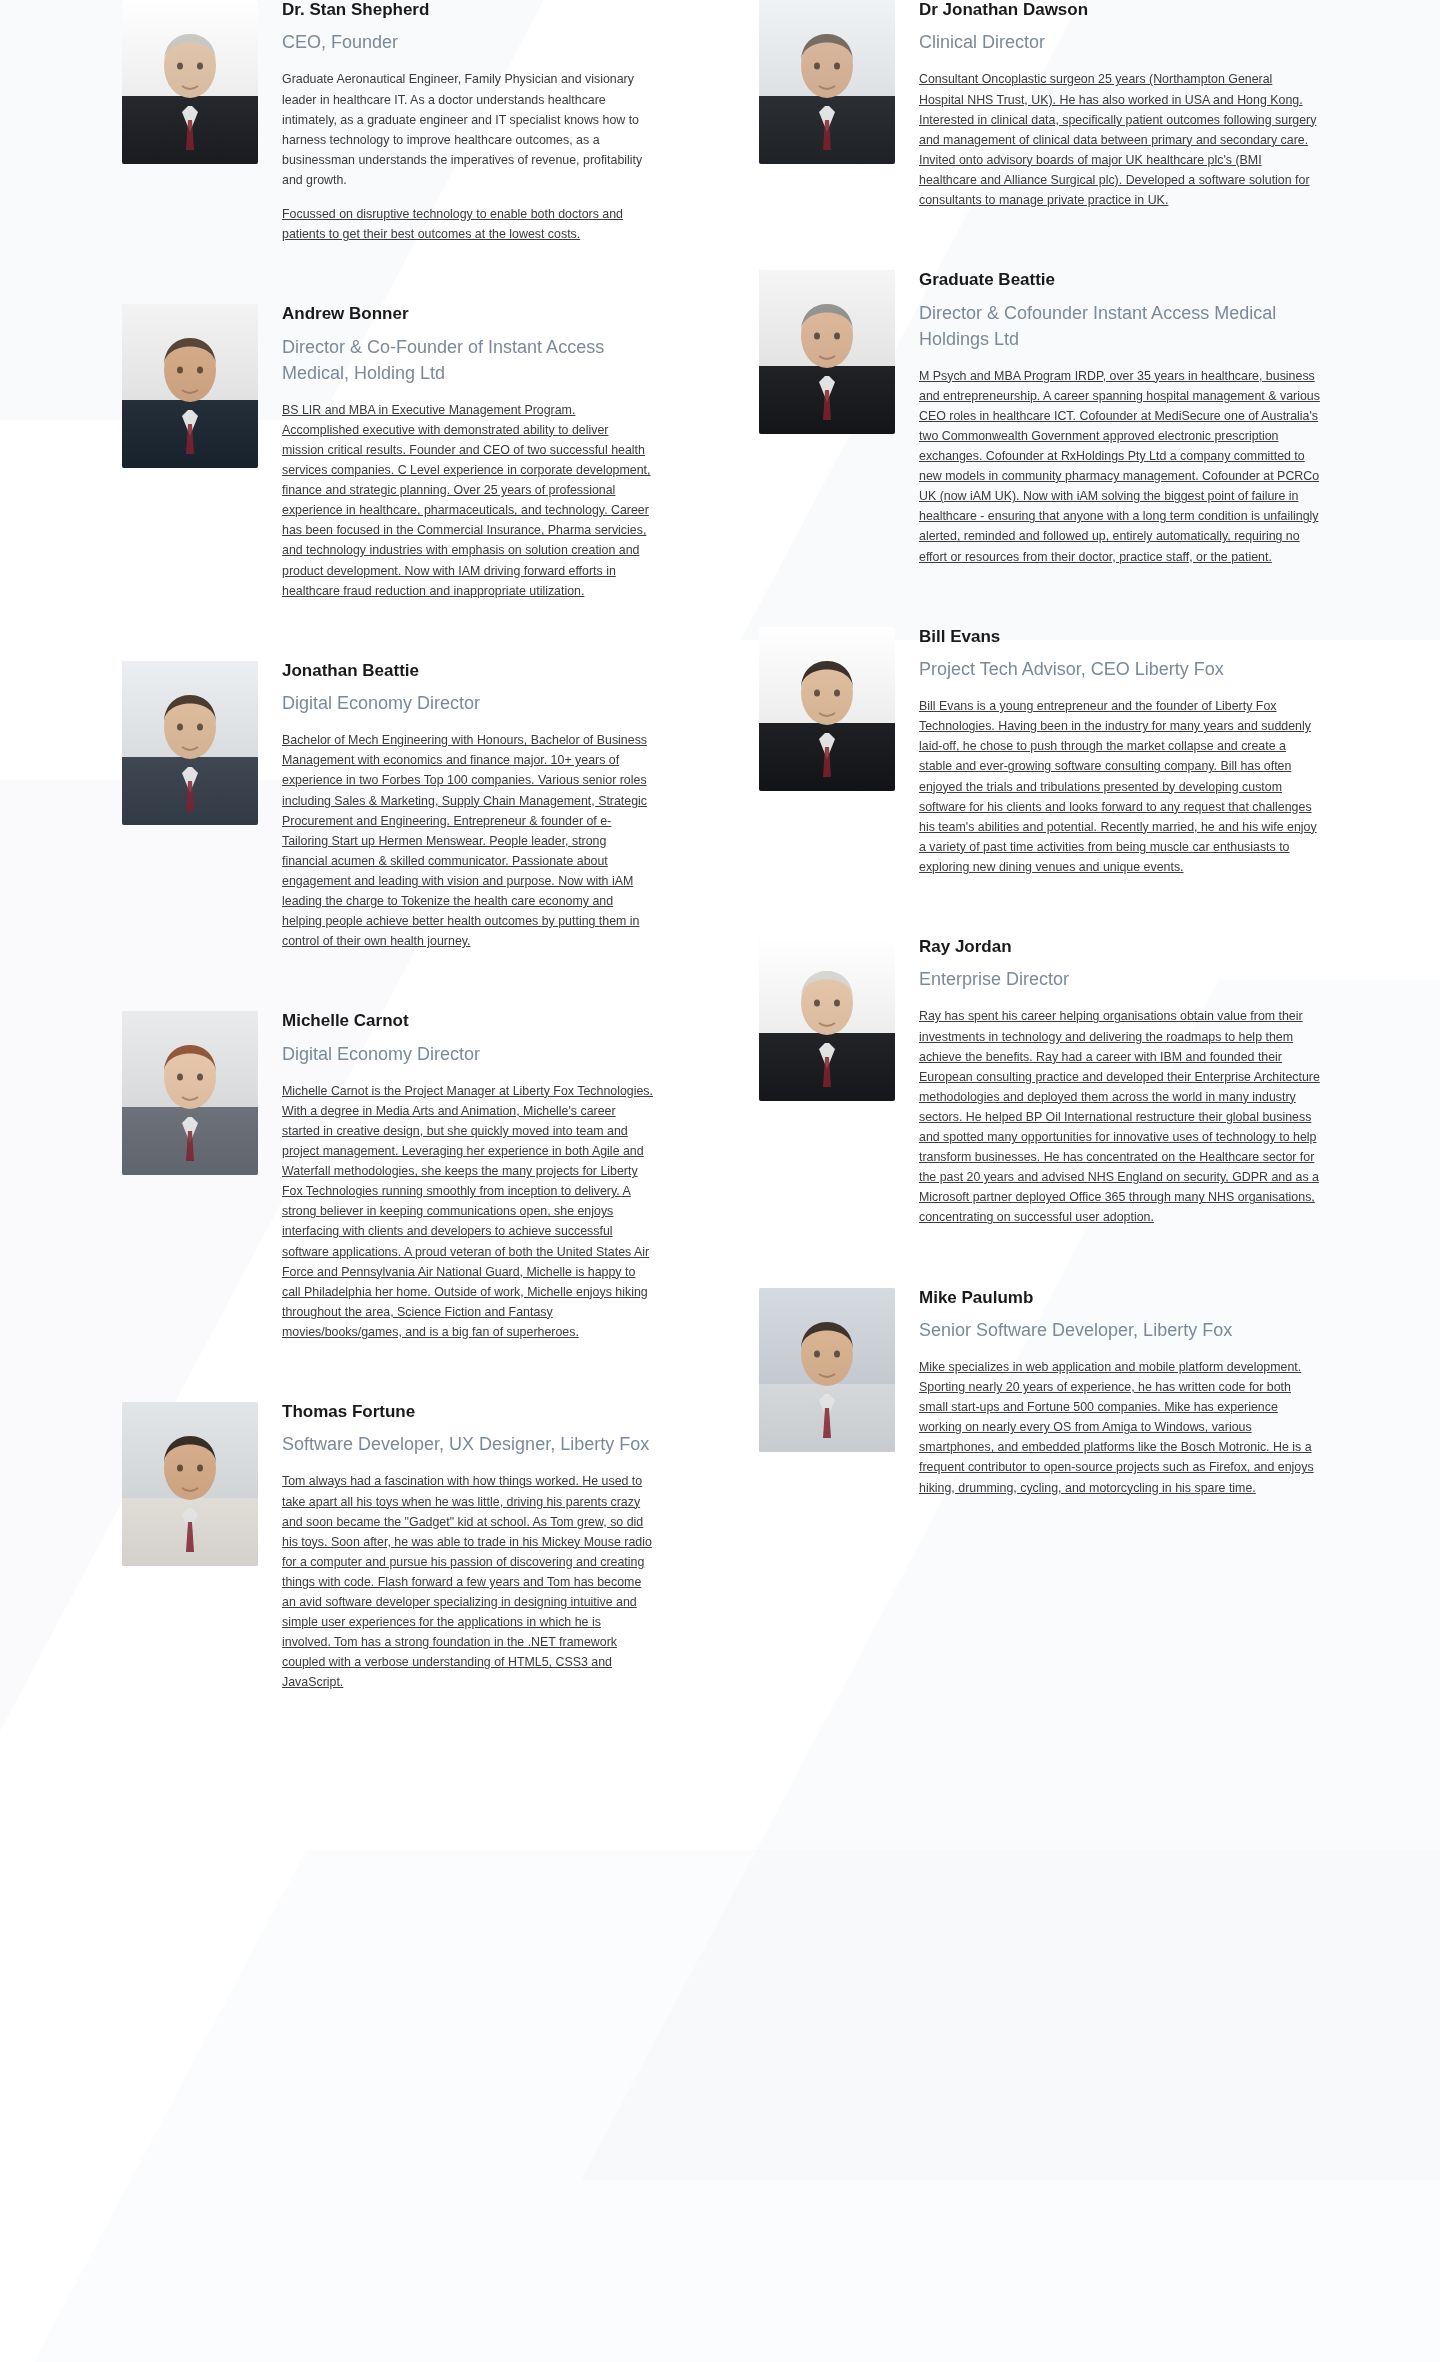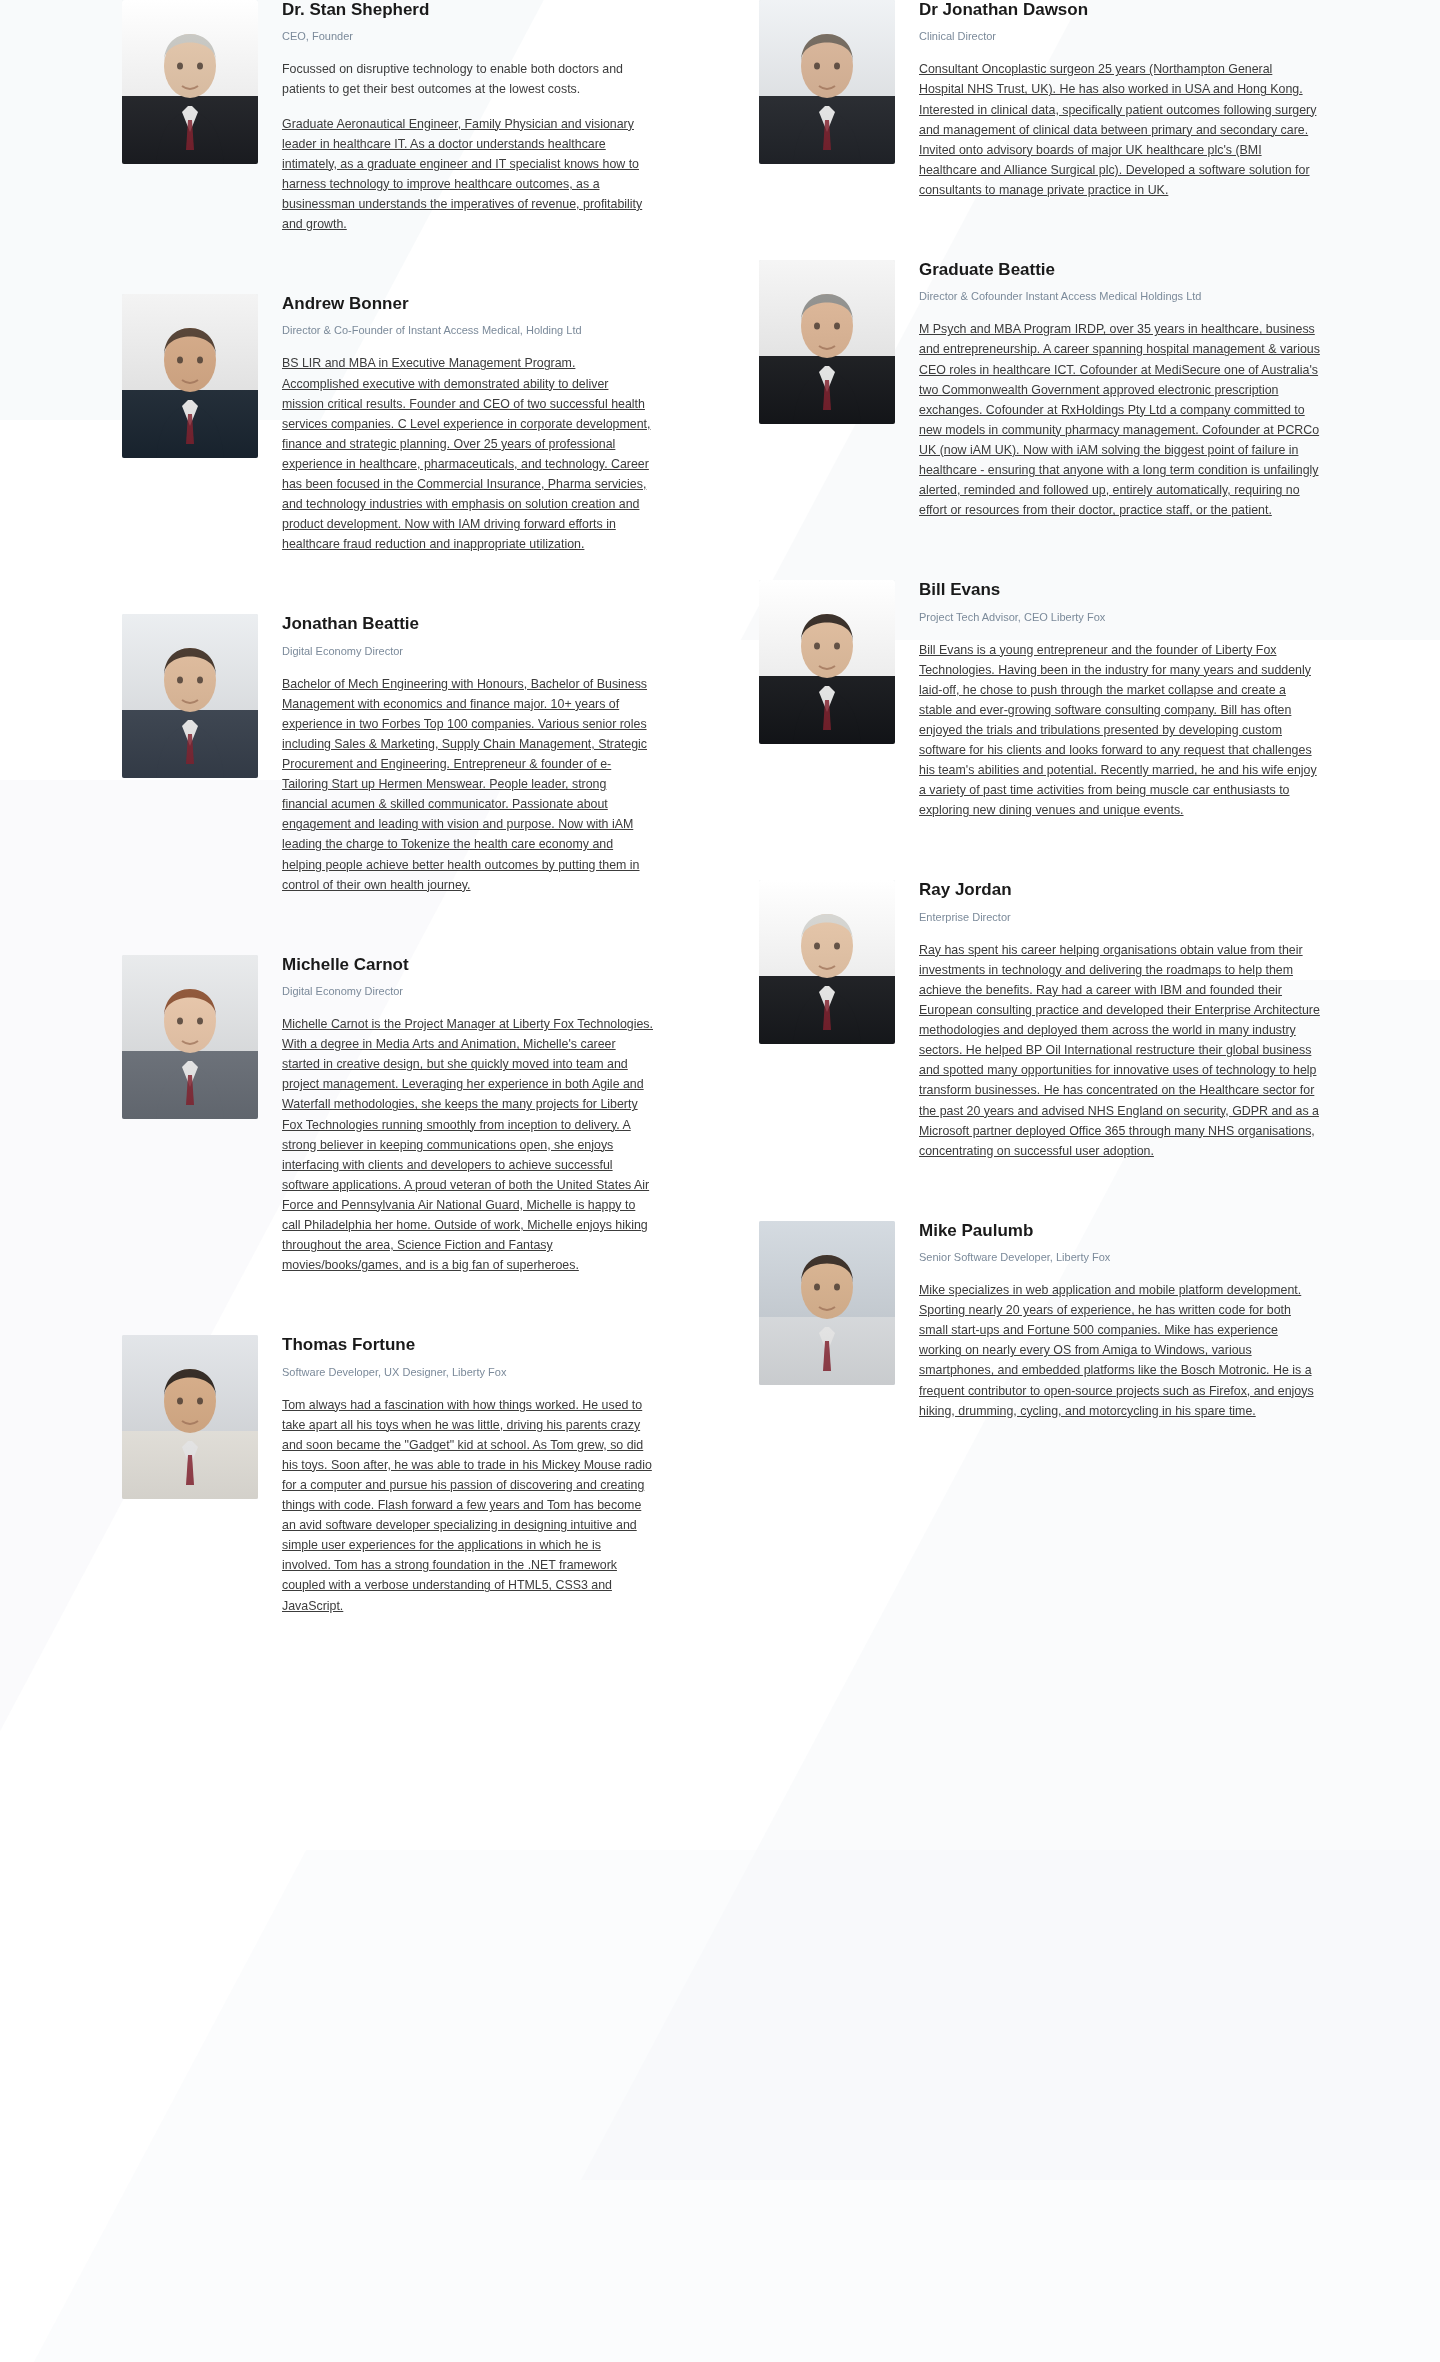--- a/index.html
+++ b/index.html
@@ -100,21 +100,21 @@
     flex: 1;
   }
   .person-name {
     font-size: 17px;
     font-weight: bold;
     color: #1a1a1a;
     margin: 0 0 9px 0;
     line-height: 1.2;
   }
   .person-role {
-    font-size: 11px;
+    font-size: 18px;
     color: #7b8a9a;
     margin: 0 0 14px 0;
     line-height: 1.45;
   }
   .person-bio p {
     font-size: 12.4px;
     line-height: 1.62;
     color: #3c3c3c;
     margin: 0 0 14px 0;
   }
@@ -155,22 +155,22 @@
         <stop offset="100%" stop-color="#000000"></stop>
       </linearGradient>
     </defs>
   </svg>
             </div>
           </div>
           <div class="person-info">
             <h3 class="person-name">Dr. Stan Shepherd</h3>
             <div class="person-role">CEO, Founder</div>
             <div class="person-bio">
+              <p>Graduate Aeronautical Engineer, Family Physician and visionary leader in healthcare IT. As a doctor understands healthcare intimately, as a graduate engineer and IT specialist knows how to harness technology to improve healthcare outcomes, as a businessman understands the imperatives of revenue, profitability and growth.</p>
               <p>Focussed on disruptive technology to enable both doctors and patients to get their best outcomes at the lowest costs.</p>
-              <p>Graduate Aeronautical Engineer, Family Physician and visionary leader in healthcare IT. As a doctor understands healthcare intimately, as a graduate engineer and IT specialist knows how to harness technology to improve healthcare outcomes, as a businessman understands the imperatives of revenue, profitability and growth.</p>
             </div>
           </div>
         </div>
         <div class="person">
           <div class="photo-box">
             <div class="photo">
   <svg viewBox="0 0 136 164" preserveAspectRatio="xMidYMid slice" aria-hidden="true">
     <rect x="0" y="0" width="136" height="164" fill="#f2f2f2"></rect>
     <rect x="0" y="96" width="136" height="68" fill="#1b2733"></rect>
     <path d="M34 164 C38 124 54 112 68 112 C82 112 98 124 102 164 Z" fill="#1b2733"></path>

